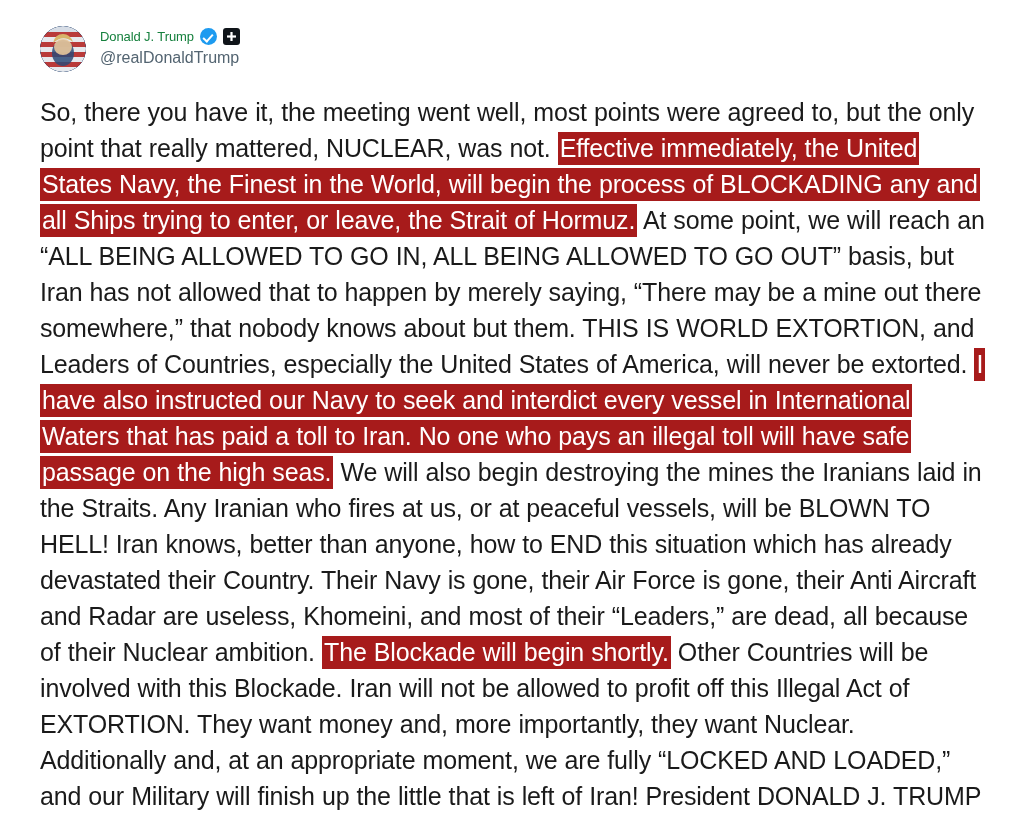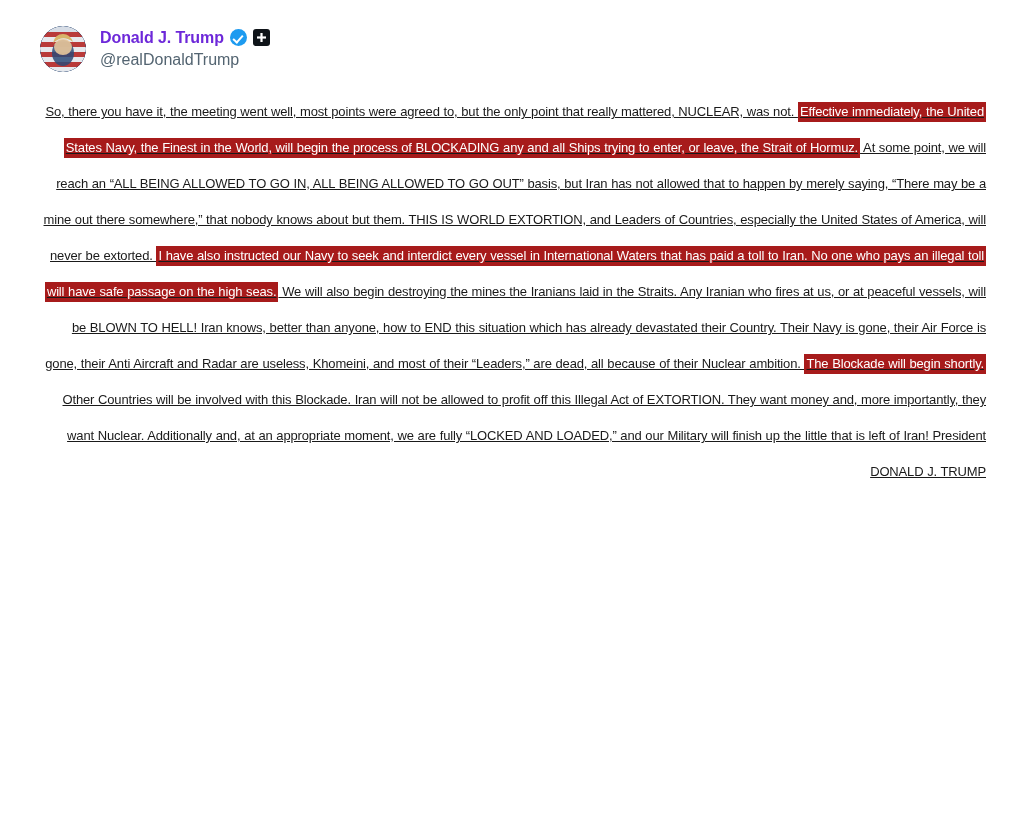--- a/index.html
+++ b/index.html
@@ -40,23 +40,23 @@
     justify-content: center;
     padding-top: 2px;
   }
   .name-row {
     display: flex;
     align-items: center;
     gap: 6px;
     line-height: 1.2;
   }
   .display-name {
-    font-size: 16px;
-    font-weight: bold;
-    color: #6d28d9;
+    font-size: 13px;
+    font-weight: normal;
+    color: #15803d;
     letter-spacing: -0.1px;
   }
   .verified-badge {
     display: inline-flex;
     align-items: center;
   }
   .blue-check {
     width: 17px;
     height: 17px;
     border-radius: 50%;
@@ -84,27 +84,26 @@
     align-items: center;
     justify-content: center;
   }
   .affiliate-badge svg { display: block; }
   .handle {
     font-size: 16px;
     color: #536471;
     margin-top: 4px;
   }
   .body-text {
-    font-size: 13px;
+    font-size: 25px;
     line-height: 36px;
     color: #1a1a1a;
     letter-spacing: -0.15px;
     word-spacing: 0.3px;
-    text-align: right;
-    text-decoration: underline;
+    text-align: left;
   }
   .hl {
     background: #a71b1b;
     color: #ffffff;
     padding: 2px 2px 3px 2px;
     box-decoration-break: clone;
     -webkit-box-decoration-break: clone;
   }
 </style>
 </head>

